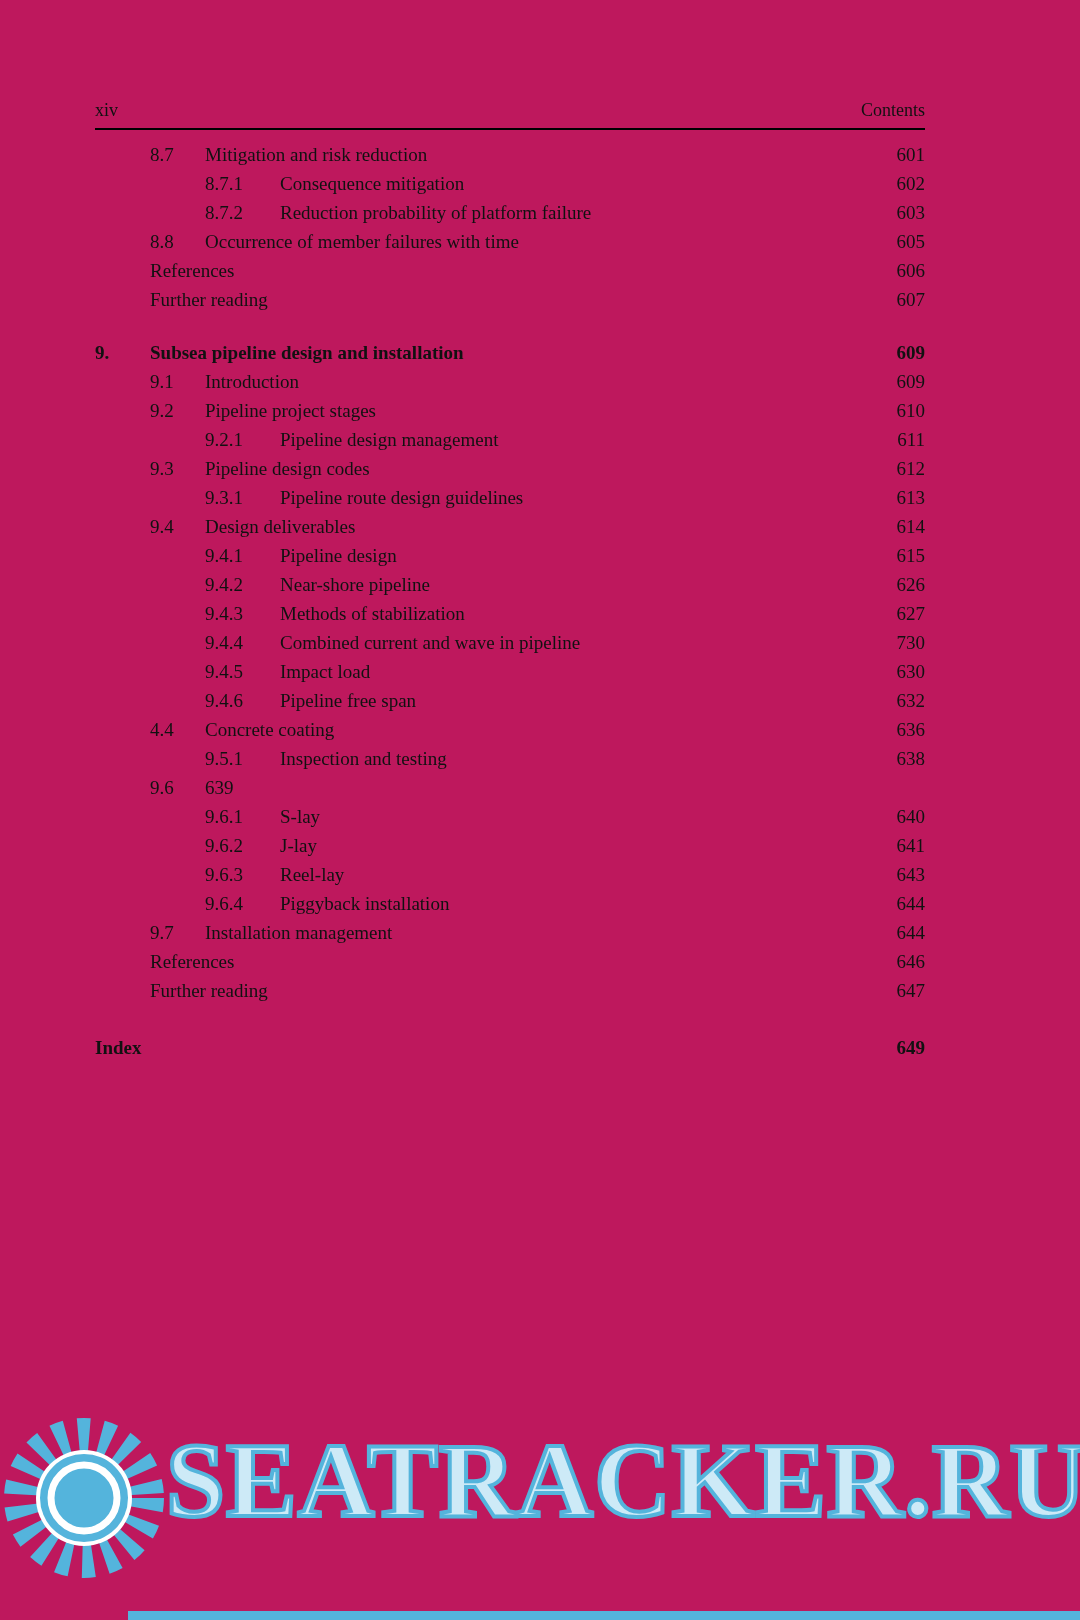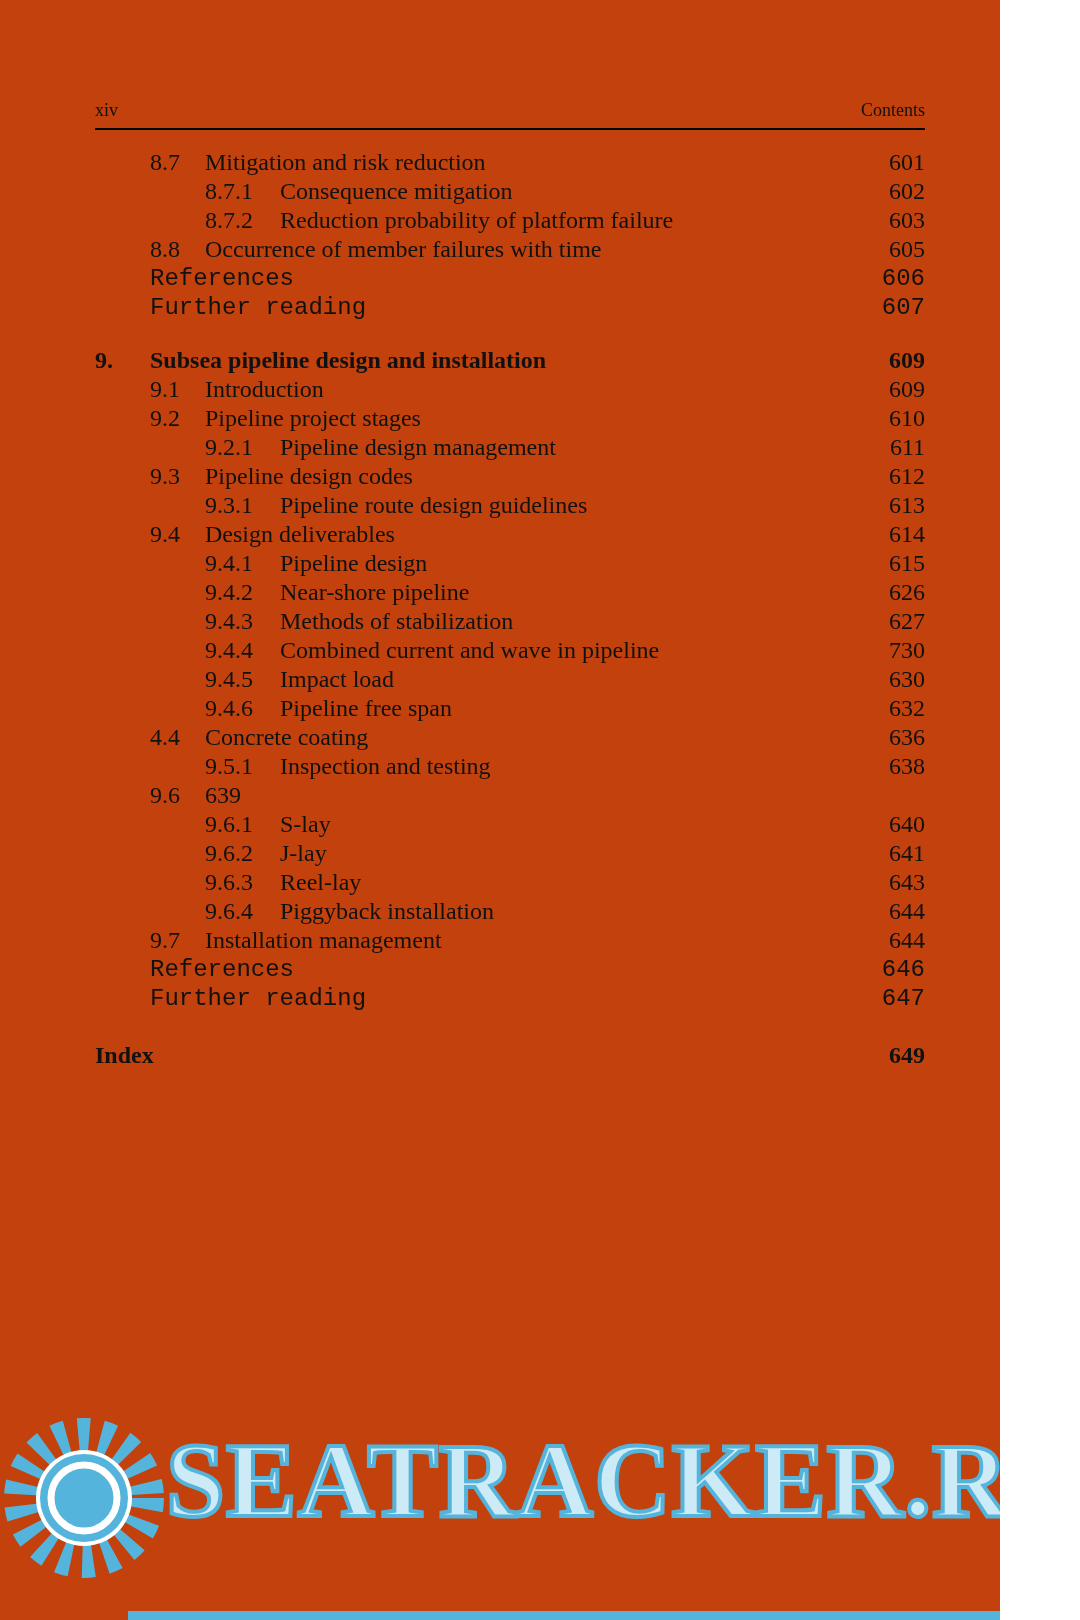--- a/index.html
+++ b/index.html
@@ -2,23 +2,23 @@
 <html><head>
 <meta charset="utf-8">
 <style>
   html, body {
     margin: 0;
     padding: 0;
     background: #ffffff;
   }
   .page {
     position: relative;
-    width: 1000px;
+    width: 1080px;
     height: 1620px;
-    background: #c2410c;
+    background: #be185d;
     font-family: "Liberation Serif", serif;
     color: #111111;
     overflow: hidden;
   }
   .content {
     position: absolute;
     left: 95px;
     top: 100px;
     width: 830px;
   }
@@ -27,22 +27,22 @@
     justify-content: space-between;
     align-items: baseline;
     font-size: 18px;
   }
   .rule {
     margin-top: 7px;
     border-top: 2px solid #000000;
     height: 0;
   }
   .toc {
-    margin-top: 18px;
-    font-size: 24px;
+    margin-top: 10px;
+    font-size: 19px;
   }
   .row {
     display: flex;
     align-items: baseline;
     line-height: 29px;
   }
   .row .num {
     flex: 0 0 auto;
     white-space: nowrap;
   }
@@ -56,21 +56,21 @@
     text-align: left;
     white-space: nowrap;
   }
   
   .row.chapter { padding-left: 0; font-weight: 700; }
   .row.chapter .num { width: 55px; }
   .row.sub1 { padding-left: 55px; }
   .row.sub1 .num { width: 55px; }
   .row.sub2 { padding-left: 110px; }
   .row.sub2 .num { width: 75px; }
-  .row.plain { padding-left: 55px; font-family: Liberation Mono, monospace; }
+  .row.plain { padding-left: 55px; }
   .row.index { padding-left: 0; font-weight: 700; }
   .row.gap { margin-top: 24px; }
   .row.index.gap { margin-top: 28px; gap: 48px; }
 
   
   .watermark {
     position: absolute;
     left: 0;
     top: 1408px;
     width: 1080px;

